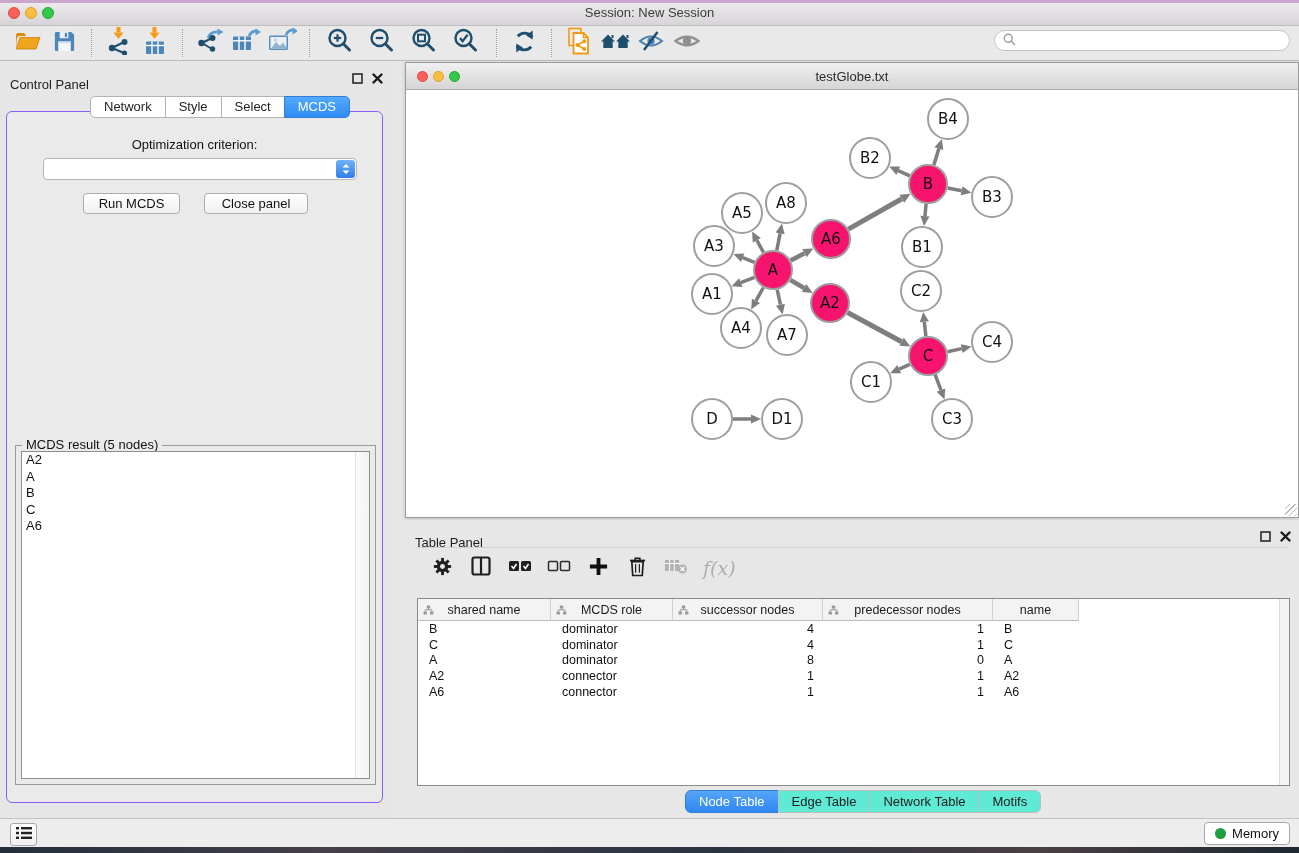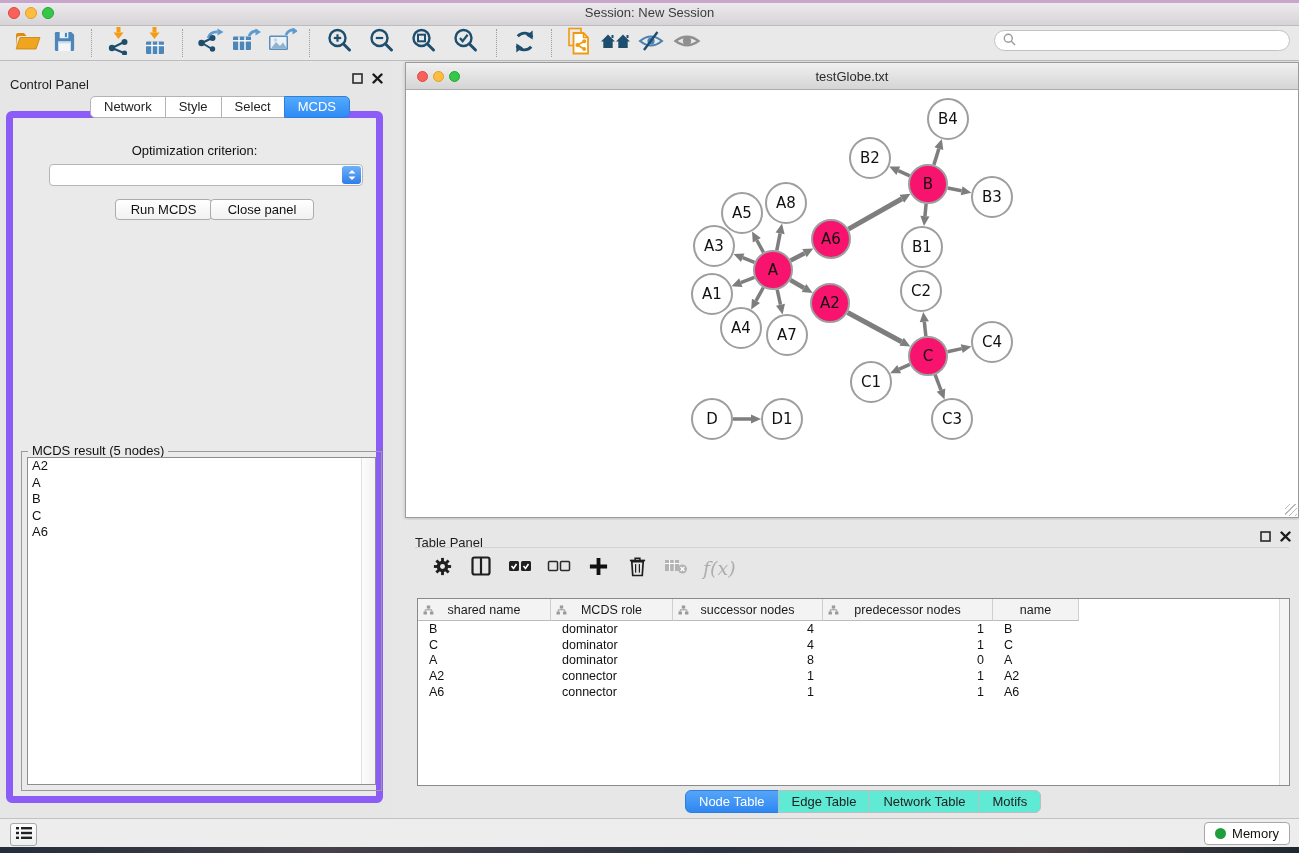--- a/index.html
+++ b/index.html
@@ -26,27 +26,27 @@
 
   
   #control-panel{position:absolute;left:0;top:62px;width:391px;height:756px;background:#E6E6E6;}
   .panel-title{position:absolute;left:10px;top:8px;font-size:13px;color:#1E1E1E;margin-top:7px;}
   .panel-icons{position:absolute;right:8px;top:8px;display:flex;gap:9px;align-items:center;}
   #cp-tabs{position:absolute;left:78px;top:34px;display:flex;z-index:3;}
   .seg{height:20px;line-height:20px;padding:0 13px;font-size:13px;background:#FFFFFF;border:1px solid #B3B3B3;margin-left:-1px;color:#222;}
   .seg.first{border-radius:5px 0 0 5px;margin-left:12px;}
   .seg.last{border-radius:0 5px 5px 0;}
   .seg.selected{background:linear-gradient(#54A9FC,#2E8BF5);border-color:#2F7FD6;color:#fff;}
-  #cp-content{position:absolute;left:6px;top:49px;width:377px;height:692px;background:#EAEAEA;border:7px solid #8b5cf6;border-radius:6px;box-sizing:border-box;}
+  #cp-content{position:absolute;left:6px;top:49px;width:377px;height:692px;background:#EAEAEA;border:1px solid #8b5cf6;border-radius:6px;box-sizing:border-box;}
   #opt-label{position:absolute;left:0;right:0;top:25px;text-align:center;font-size:13px;color:#111;}
   #criterion-select{position:absolute;left:36px;top:46px;width:314px;height:22px;background:#FFFFFF;border:1px solid #B6B6B6;border-radius:4px;box-sizing:border-box;}
   #criterion-select .sel-text{position:absolute;left:9px;top:0;line-height:21px;font-size:13px;color:#111;white-space:nowrap;}
   #criterion-select .stepper{position:absolute;right:1px;top:1px;width:19px;height:18px;border-radius:3px;background:linear-gradient(#6FB1F9,#2F7DE8);display:flex;align-items:center;justify-content:center;}
   .cp-btn{position:absolute;top:81px;height:21px;background:linear-gradient(#FFFFFF,#F1F1F1);border:1px solid #ACACAC;border-radius:4px;font-size:13px;color:#111;line-height:19px;text-align:center;box-sizing:border-box;}
-  #run-btn{left:102px;width:97px;}
+  #run-btn{left:76px;width:97px;}
   #close-btn{left:197px;width:104px;}
   #mcds-fieldset{position:absolute;left:8px;top:333px;width:361px;height:340px;border:1px solid #9A9A9A;box-sizing:border-box;}
   #mcds-legend{position:absolute;left:6px;top:-9px;background:#EAEAEA;padding:0 4px;font-size:13px;color:#111;}
   #result-list{position:absolute;left:5px;top:5px;right:5px;bottom:5px;background:#FFFFFF;border:1px solid #8E8E8E;overflow:hidden;}
   .result-item{font-size:13px;line-height:16.5px;padding-left:4px;color:#111;}
   #result-scroll{position:absolute;right:0;top:0;bottom:0;width:13px;background:linear-gradient(to right,#FCFCFC,#F2F2F2);border-left:1px solid #E2E2E2;}
 
   
   #network-window{position:absolute;left:405px;top:62px;width:894px;height:456px;background:#FFFFFF;border:1px solid #9B9B9B;box-sizing:border-box;box-shadow:0 1px 4px rgba(0,0,0,0.18);}
   #nw-titlebar{position:absolute;left:0;top:0;right:0;height:26px;background:linear-gradient(#F0F0F0,#D5D5D5);border-bottom:1px solid #ADADAD;}

